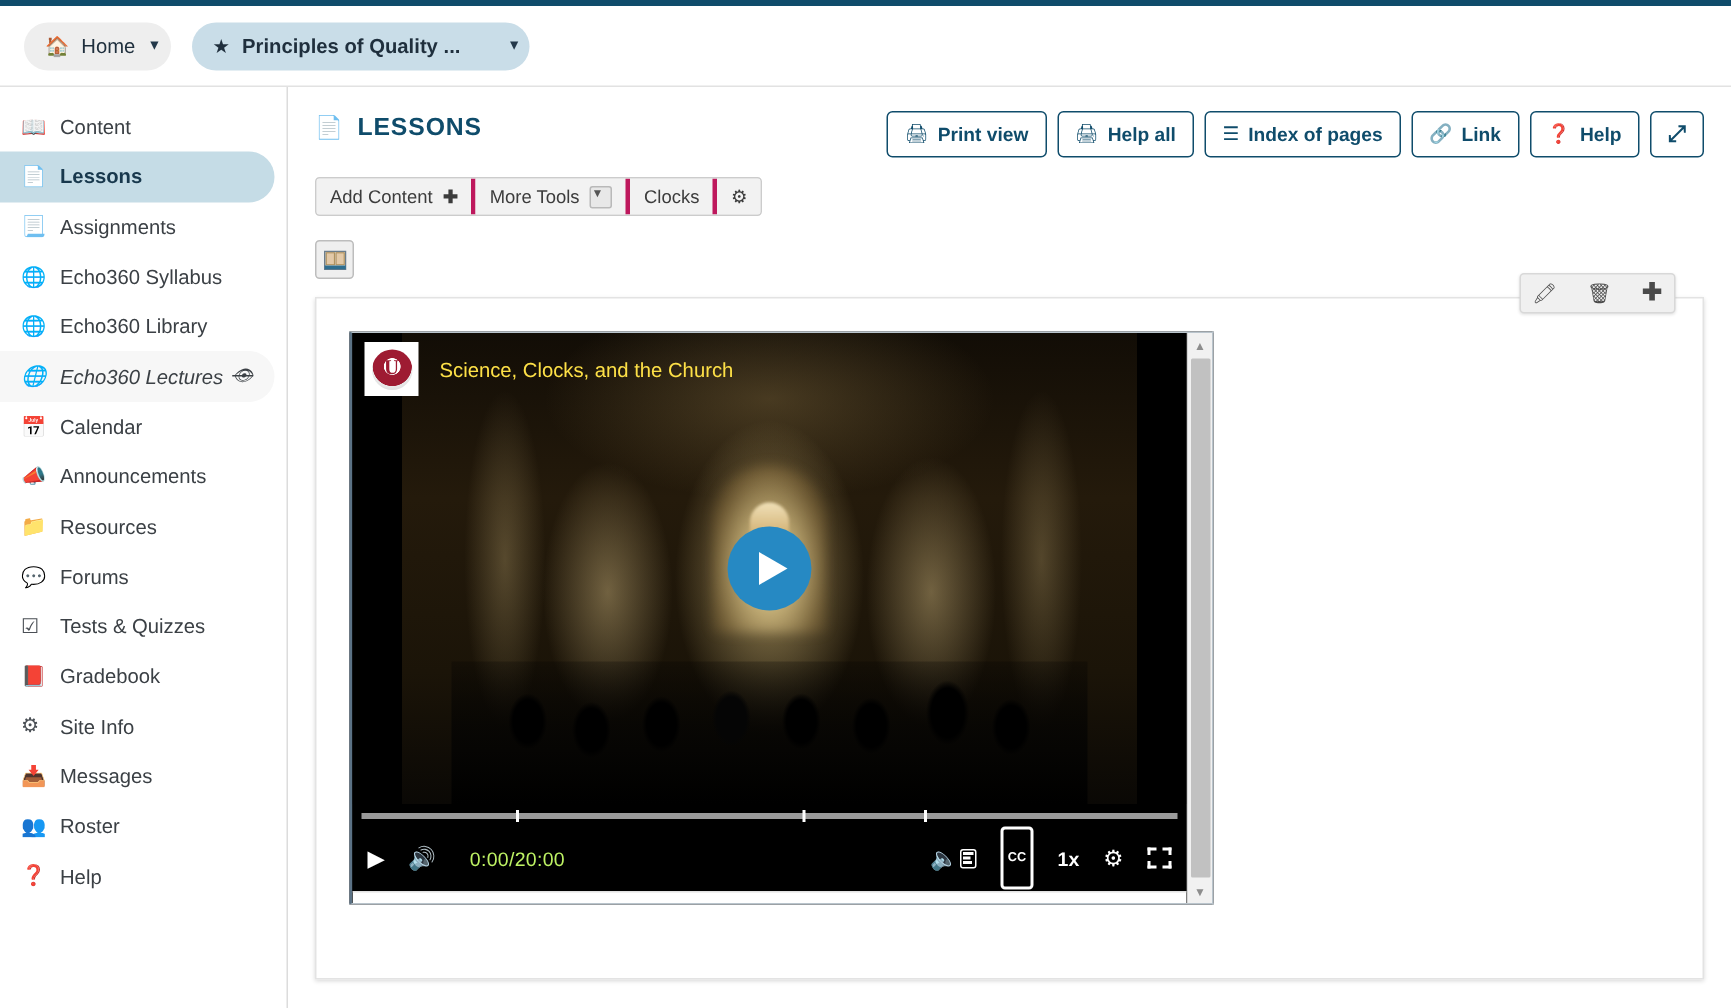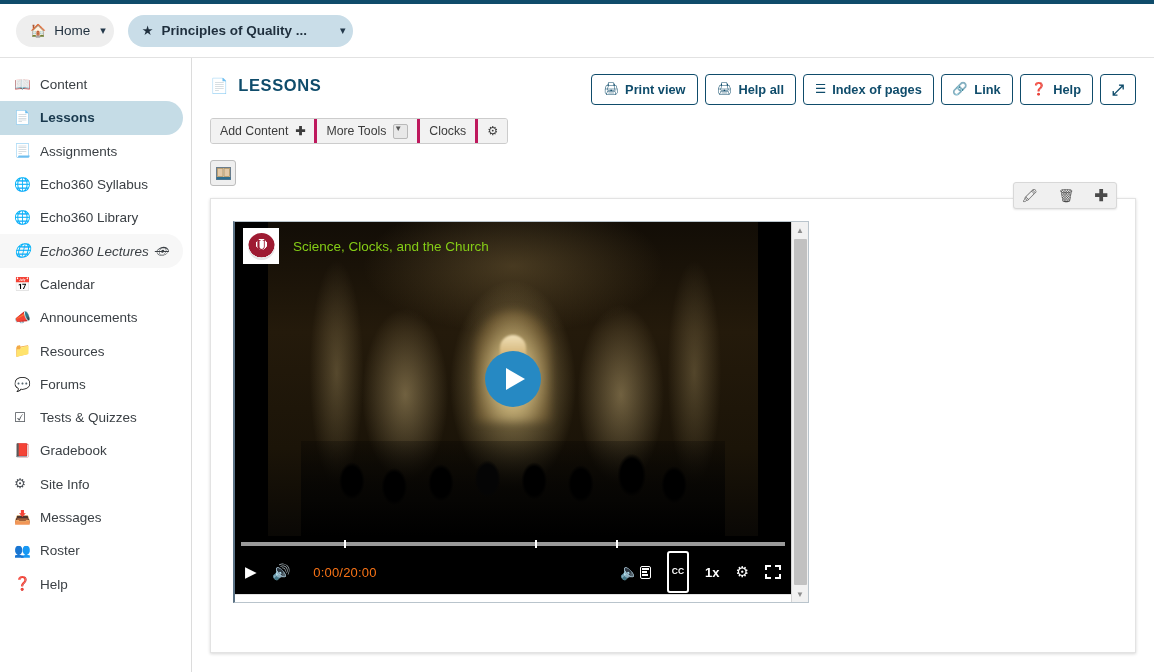--- a/index.html
+++ b/index.html
@@ -267,21 +267,21 @@
     width: 27px; height: 27px;
     border-radius: 50%;
     background: radial-gradient(circle at 50% 42%, #ffffff 26%, #9e1b32 28%, #9e1b32 62%, #e9e9e9 64%, #cfcfcf 100%);
     display:flex; align-items:center; justify-content:center;
     font-size: 14px; font-weight: bold; color: #9e1b32;
     font-family: "Liberation Serif", serif;
     line-height: 1;
   }
   .vid-title {
     margin-left: 14px;
-    color: #84cc16;
+    color: #fde047;
     font-size: 13.5px;
   }
   .play-overlay {
     position: absolute; z-index: 4;
     left: 50%; top: 50%;
     transform: translate(-50%,-50%);
     width: 56px; height: 56px;
     border-radius: 50%;
     background: #2689c3;
     display: flex; align-items: center; justify-content: center;
@@ -305,21 +305,21 @@
   }
   .controls {
     position: absolute; bottom: 0; left: 0; right: 0;
     height: 44px;
     display: flex; align-items: center;
     color: #fff;
     padding: 0 10px;
   }
   .ctrl { cursor: pointer; display: inline-flex; align-items: center; justify-content:center;
           color:#fff; font-size: 15px; margin-right: 16px; }
-  .time { font-size: 13px; color: #f97316; margin-left: 6px; letter-spacing: .2px;}
+  .time { font-size: 13px; color: #bef264; margin-left: 6px; letter-spacing: .2px;}
   .spacer { flex: 1; }
   .cc-box {
     border: 2px solid #fff; border-radius: 3px;
     font-size: 8.5px; font-weight: bold;
     padding: 14px 3px; line-height: 1.1;
   }
   .speed { font-size: 13px; font-weight: bold; }
   .fs-icon {
     width: 16px; height: 14px; position: relative; display:inline-block;
   }

